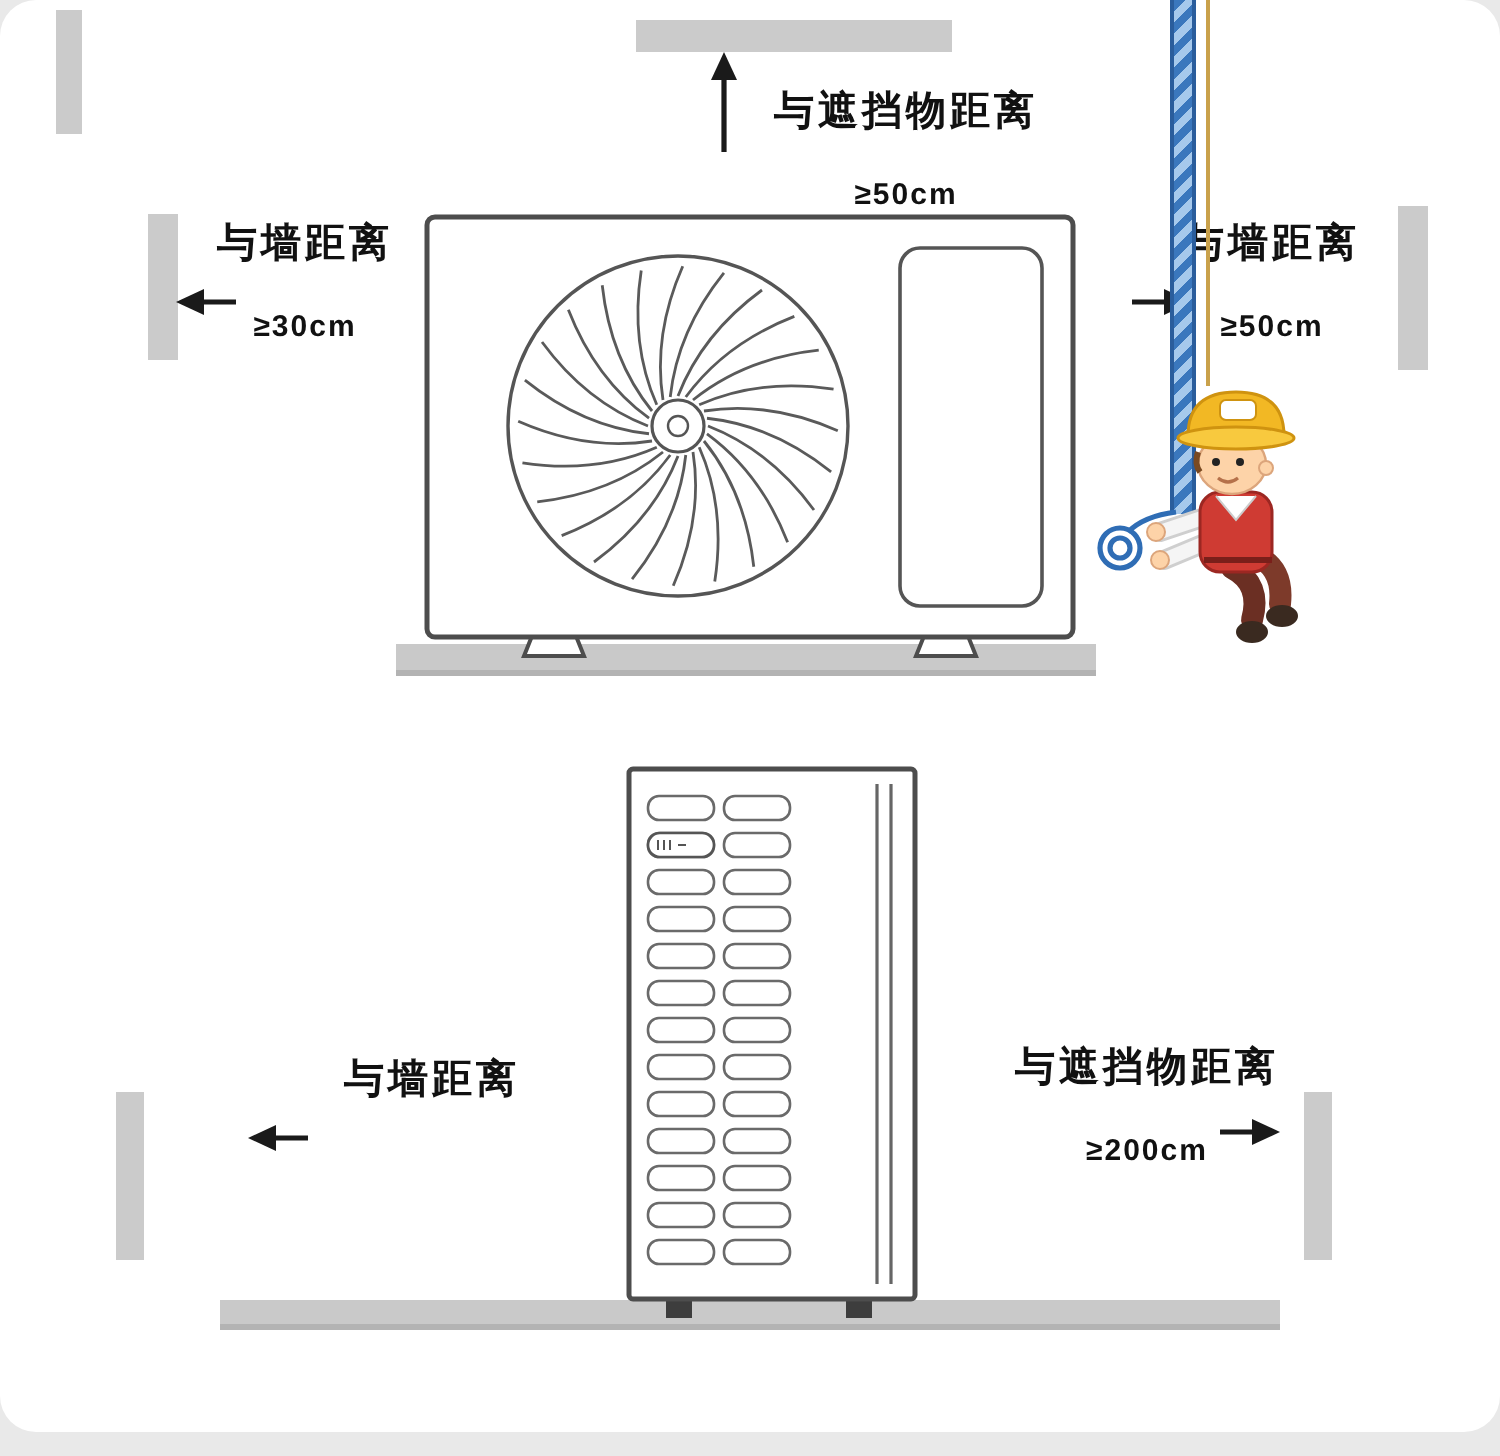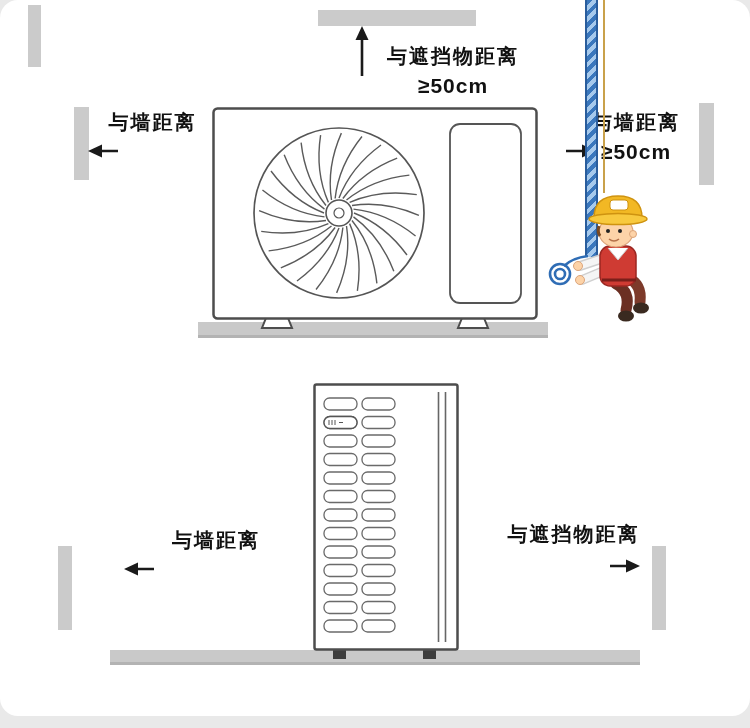--- a/index.html
+++ b/index.html
@@ -2,21 +2,21 @@
 <html><head>
 <meta charset="utf-8">
 <style>
   html,body{margin:0;padding:0;background:#e9e9e9;}
   .canvas{position:relative;width:750px;height:716px;background:#ffffff;border-radius:18px;
           overflow:hidden;font-family:"Liberation Sans","DejaVu Sans",sans-serif;color:#111;}
   .wall{position:absolute;background:#cbcbcb;}
   .floor{position:absolute;background:#c9c9c9;border-bottom:3px solid #b3b3b3;}
   .label{position:absolute;text-align:center;font-weight:700;line-height:1.25;color:#111;}
   .label .l1{font-size:20px;letter-spacing:2px;}
-  .label .l2{font-size:21px;margin-top:4px;letter-spacing:1px;}
+  .label .l2{font-size:15px;margin-top:20px;letter-spacing:1px;}
   .arr{position:absolute;}
   .abs{position:absolute;}
   .rope{position:absolute;left:585px;top:0;width:9px;height:257px;
         background:repeating-linear-gradient(135deg,#3a77bd 0 4px,#a6c9ec 4px 8px);
         border-left:2px solid #2a5d9c;border-right:2px solid #2a5d9c;}
   .lanyard{position:absolute;left:603px;top:0;width:2px;height:193px;background:#c9a14b;}
   
   .strip-tl{left:28px;top:5px;width:13px;height:62px;}
   .strip-tc{left:318px;top:10px;width:158px;height:16px;}
   .strip-l{left:74px;top:107px;width:15px;height:73px;}
@@ -54,20 +54,21 @@
     <div class="l1">与遮挡物距离</div>
     <div class="l2">≥50cm</div>
   </div>
   <svg class="arr arr-up" width="16" height="50" viewBox="0 0 16 50">
     <line x1="8" y1="12" x2="8" y2="50" stroke="#1a1a1a" stroke-width="2.6"></line>
     <polygon points="8,0 1.5,14 14.5,14" fill="#1a1a1a"></polygon>
   </svg>
 
   <div class="label lbl-left">
     <div class="l1">与墙距离</div>
+    <div class="l2">≥30cm</div>
   </div>
   <svg class="arr arr-left-top" width="30" height="16" viewBox="0 0 30 16">
     <line x1="10" y1="8" x2="30" y2="8" stroke="#1a1a1a" stroke-width="2.6"></line>
     <polygon points="0,8 14,1.5 14,14.5" fill="#1a1a1a"></polygon>
   </svg>
 
   <div class="label lbl-right">
     <div class="l1">与墙距离</div>
     <div class="l2">≥50cm</div>
   </div>
@@ -193,19 +194,20 @@
   <div class="label lbl-bleft">
     <div class="l1">与墙距离</div>
   </div>
   <svg class="arr arr-left-bottom" width="30" height="16" viewBox="0 0 30 16">
     <line x1="10" y1="8" x2="30" y2="8" stroke="#1a1a1a" stroke-width="2.6"></line>
     <polygon points="0,8 14,1.5 14,14.5" fill="#1a1a1a"></polygon>
   </svg>
 
   <div class="label lbl-bright">
     <div class="l1">与遮挡物距离</div>
+    <div class="l2">≥200cm</div>
   </div>
   <svg class="arr arr-right-bottom" width="30" height="16" viewBox="0 0 30 16">
     <line x1="0" y1="8" x2="20" y2="8" stroke="#1a1a1a" stroke-width="2.6"></line>
     <polygon points="30,8 16,1.5 16,14.5" fill="#1a1a1a"></polygon>
   </svg>
 
 </div>
 
 </body></html>

